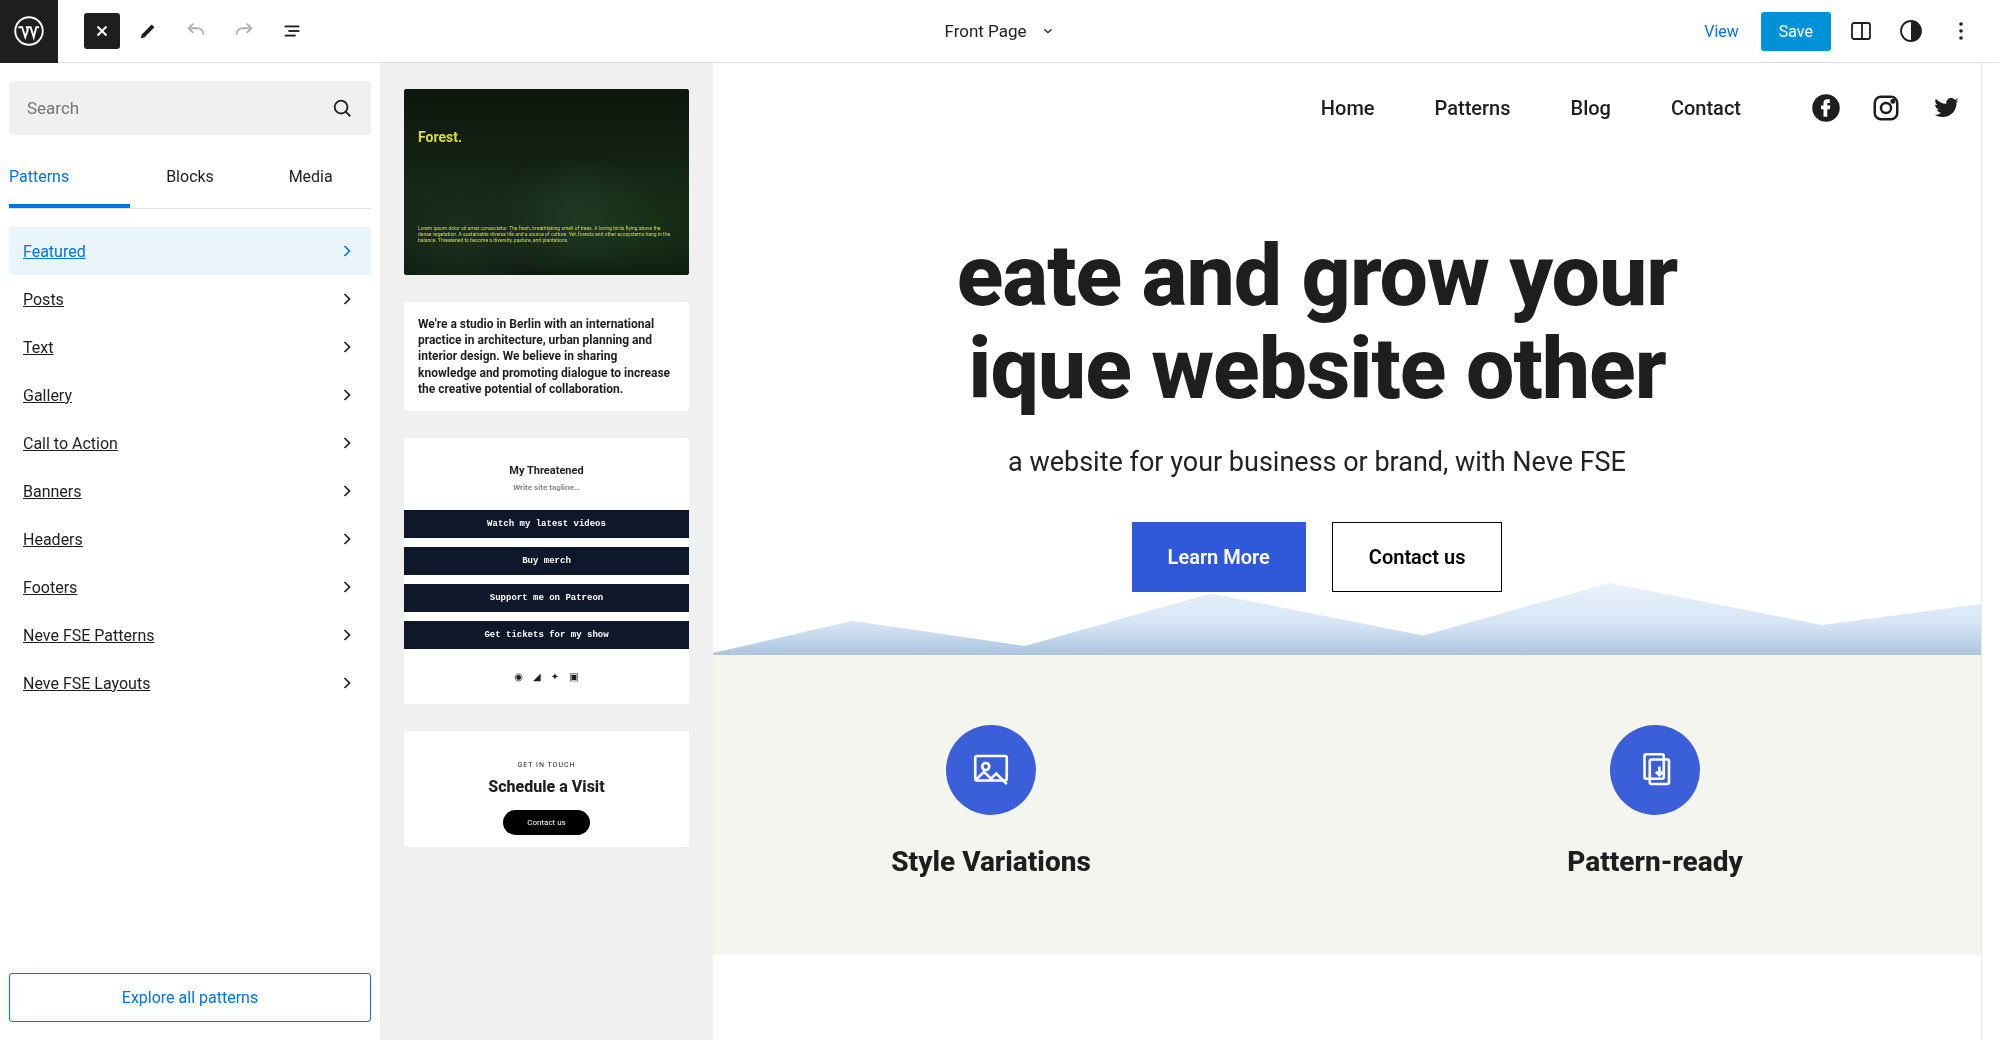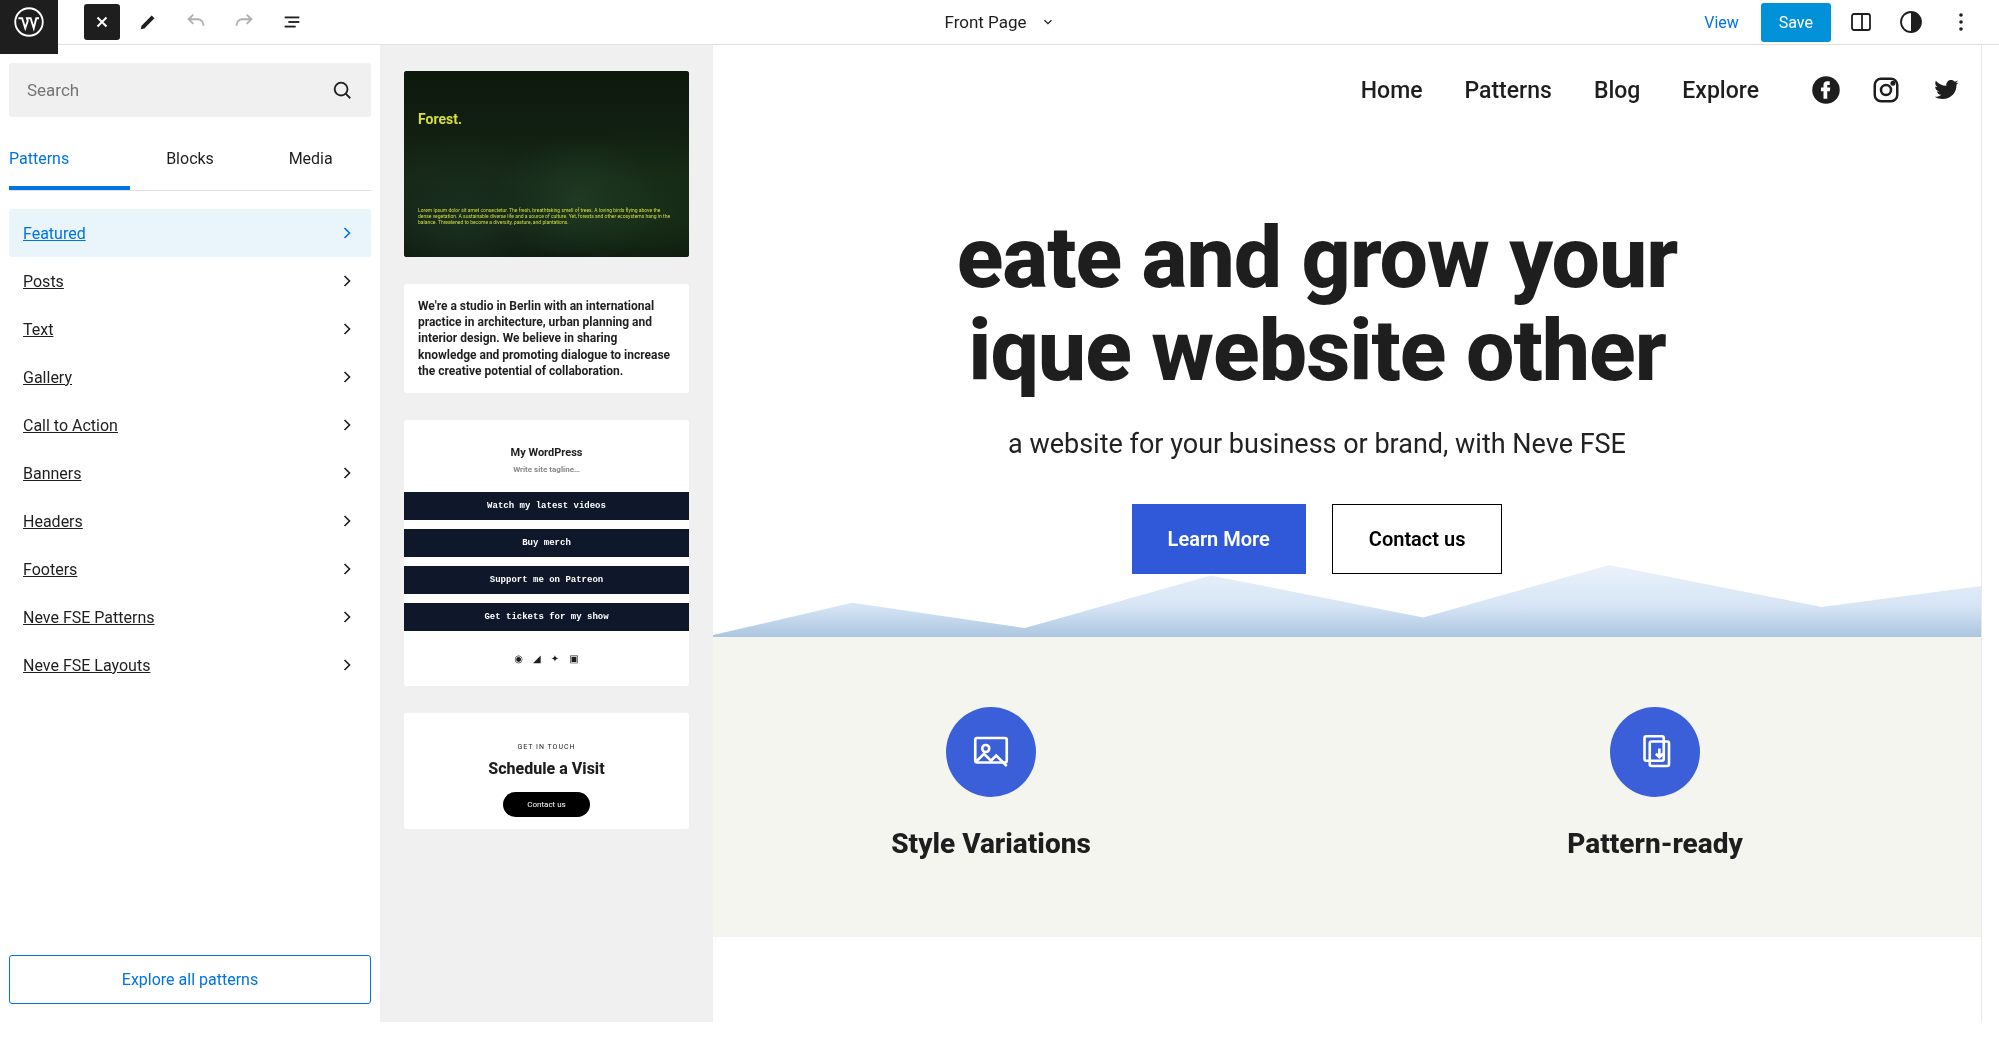--- a/index.html
+++ b/index.html
@@ -1,19 +1,19 @@
 <!DOCTYPE html>
 <html><head>
 <meta charset="utf-8">
 <style>
 * { margin: 0; padding: 0; box-sizing: border-box; font-family: -apple-system, BlinkMacSystemFont, "Segoe UI", Roboto, sans-serif; }
 body { background: #fff; color: #1e1e1e; height: 1040px; width: 1999px; overflow: hidden; transform-origin: top left; }
 
 
-.topbar { height: 45px; display: flex; align-items: center; border-bottom: 1px solid #e0e0e0; position: relative; }
+.topbar { height: 63px; display: flex; align-items: center; border-bottom: 1px solid #e0e0e0; position: relative; }
 .wp-logo { width: 58px; height: 63px; background: #1e1e1e; display: flex; align-items: center; justify-content: center; color: #fff; }
 .wp-logo svg { width: 30px; height: 30px; }
 .close-btn { width: 36px; height: 36px; background: #1e1e1e; border-radius: 3px; display: flex; align-items: center; justify-content: center; margin-left: 26px; cursor: pointer; }
 .close-btn svg { width: 18px; height: 18px; stroke: #fff; }
 .tool-btn { width: 40px; height: 40px; display: flex; align-items: center; justify-content: center; margin-left: 8px; cursor: pointer; border-radius: 3px; }
 .tool-btn svg { width: 22px; height: 22px; }
 .tool-btn.disabled svg { opacity: 0.35; }
 .page-title-wrap { position: absolute; left: 50%; transform: translateX(-50%); display: flex; align-items: center; gap: 14px; font-size: 17px; cursor: pointer; }
 .topbar-right { margin-left: auto; display: flex; align-items: center; gap: 10px; padding-right: 18px; }
 .view-link { color: #0073e6; font-size: 16px; cursor: pointer; padding: 8px 12px; }
@@ -57,21 +57,21 @@
 .pcard.links .sub { font-size: 8px; color: #888; margin-top: 6px; margin-bottom: 18px; font-weight: bold; }
 .pcard.links .bar { background: #0f172a; color: #fff; font-size: 9px; font-weight: 600; margin: 9px 0 0 0; padding: 9px; font-family: Liberation Mono, monospace; }
 .pcard.links .socials { margin-top: 22px; display: flex; justify-content: center; gap: 10px; font-size: 10px; }
 .pcard.visit { padding: 30px 0 12px 0; text-align: center; }
 .pcard.visit .pre { font-size: 7px; letter-spacing: 1px; }
 .pcard.visit .h { font-size: 16px; font-weight: 800; margin-top: 8px; }
 .pcard.visit .btn { background: #000; color: #fff; border-radius: 20px; display: inline-block; font-size: 8px; padding: 8px 24px; margin-top: 14px; }
 
 
 .canvas { flex: 1; position: relative; overflow: hidden; background: #fff; border-right: 1px solid #e8e8e8; }
-.site-nav { position: absolute; top: 30px; right: 20px; display: flex; align-items: center; gap: 42px; font-size: 23px; font-weight: 500; }
+.site-nav { position: absolute; top: 30px; right: 20px; display: flex; align-items: center; gap: 60px; font-size: 20px; font-weight: 500; }
 .site-nav .social { display: flex; gap: 30px; margin-left: 10px; }
 .site-nav .social svg { width: 30px; height: 30px; }
 .hero { position: absolute; top: 167px; left: -60px; right: 0; bottom: 0; }
 .hero-bg { position: absolute; left: 0; right: 0; top: 290px; height: 210px; background:
   linear-gradient(to bottom, #fff 0%, #eaf2fb 30%, #d5e4f5 50%, #a9c3de 65%, #6d8fb6 80%, #5d7fa9 100%);
   clip-path: polygon(0% 100%, 0% 70%, 15% 48%, 28% 60%, 42% 35%, 58% 55%, 72% 30%, 88% 50%, 100% 40%, 100% 100%);
 }
 .hero h1 { font-size: 86px; font-weight: 800; line-height: 1.08; letter-spacing: -1px; }
 .hero .sub { font-size: 27px; color: #222; margin-top: 30px; }
 .hero .btns { margin-top: 44px; display: flex; gap: 26px; justify-content: center; }
@@ -241,21 +241,21 @@
   </div>
 
   <div class="preview-col">
     <div class="pcard forest">
       <div class="forest-img"></div>
       <div class="title">Forest.</div>
       <div class="desc">Lorem ipsum dolor sit amet consectetur. The fresh, breathtaking smell of trees. A loving birds flying above the dense vegetation. A sustainable diverse life and a source of culture. Yet, forests and other ecosystems hang in the balance. Threatened to become a diversity, pasture, and plantations.</div>
     </div>
     <div class="pcard text-card">We're a studio in Berlin with an international practice in architecture, urban planning and interior design. We believe in sharing knowledge and promoting dialogue to increase the creative potential of collaboration.</div>
     <div class="pcard links">
-      <div class="h">My WordPress</div>
+      <div class="h">My Threatened</div>
       <div class="sub">Write site tagline…</div>
       <div class="bar">Watch my latest videos</div>
       <div class="bar">Buy merch</div>
       <div class="bar">Support me on Patreon</div>
       <div class="bar">Get tickets for my show</div>
       <div class="socials">
         <span>◉</span>
         <span>◢</span>
         <span>✦</span>
         <span>▣</span>
@@ -266,21 +266,21 @@
       <div class="h">Schedule a Visit</div>
       <div class="btn">Contact us</div>
     </div>
   </div>
 
   <div class="canvas">
     <div class="site-nav">
       <span>Home</span>
       <span>Patterns</span>
       <span>Blog</span>
-      <span>Explore</span>
+      <span>Contact</span>
       <div class="social">
         <svg viewBox="0 0 24 24" fill="#1e1e1e">
             <circle cx="12" cy="12" r="11"></circle>
             <path d="M13 8h2V5h-2c-2 0-3 1-3 3v2H8v3h2v6h3v-6h2l.5-3H13V8.5c0-.5.2-.5.5-.5z" fill="#fff"></path>
           </svg>
         <svg viewBox="0 0 24 24" fill="none" stroke="#1e1e1e" stroke-width="2">
             <rect x="3" y="3" width="18" height="18" rx="5"></rect>
             <circle cx="12" cy="12" r="4"></circle>
             <circle cx="17.5" cy="6.5" r="1" fill="#1e1e1e"></circle>
           </svg>

